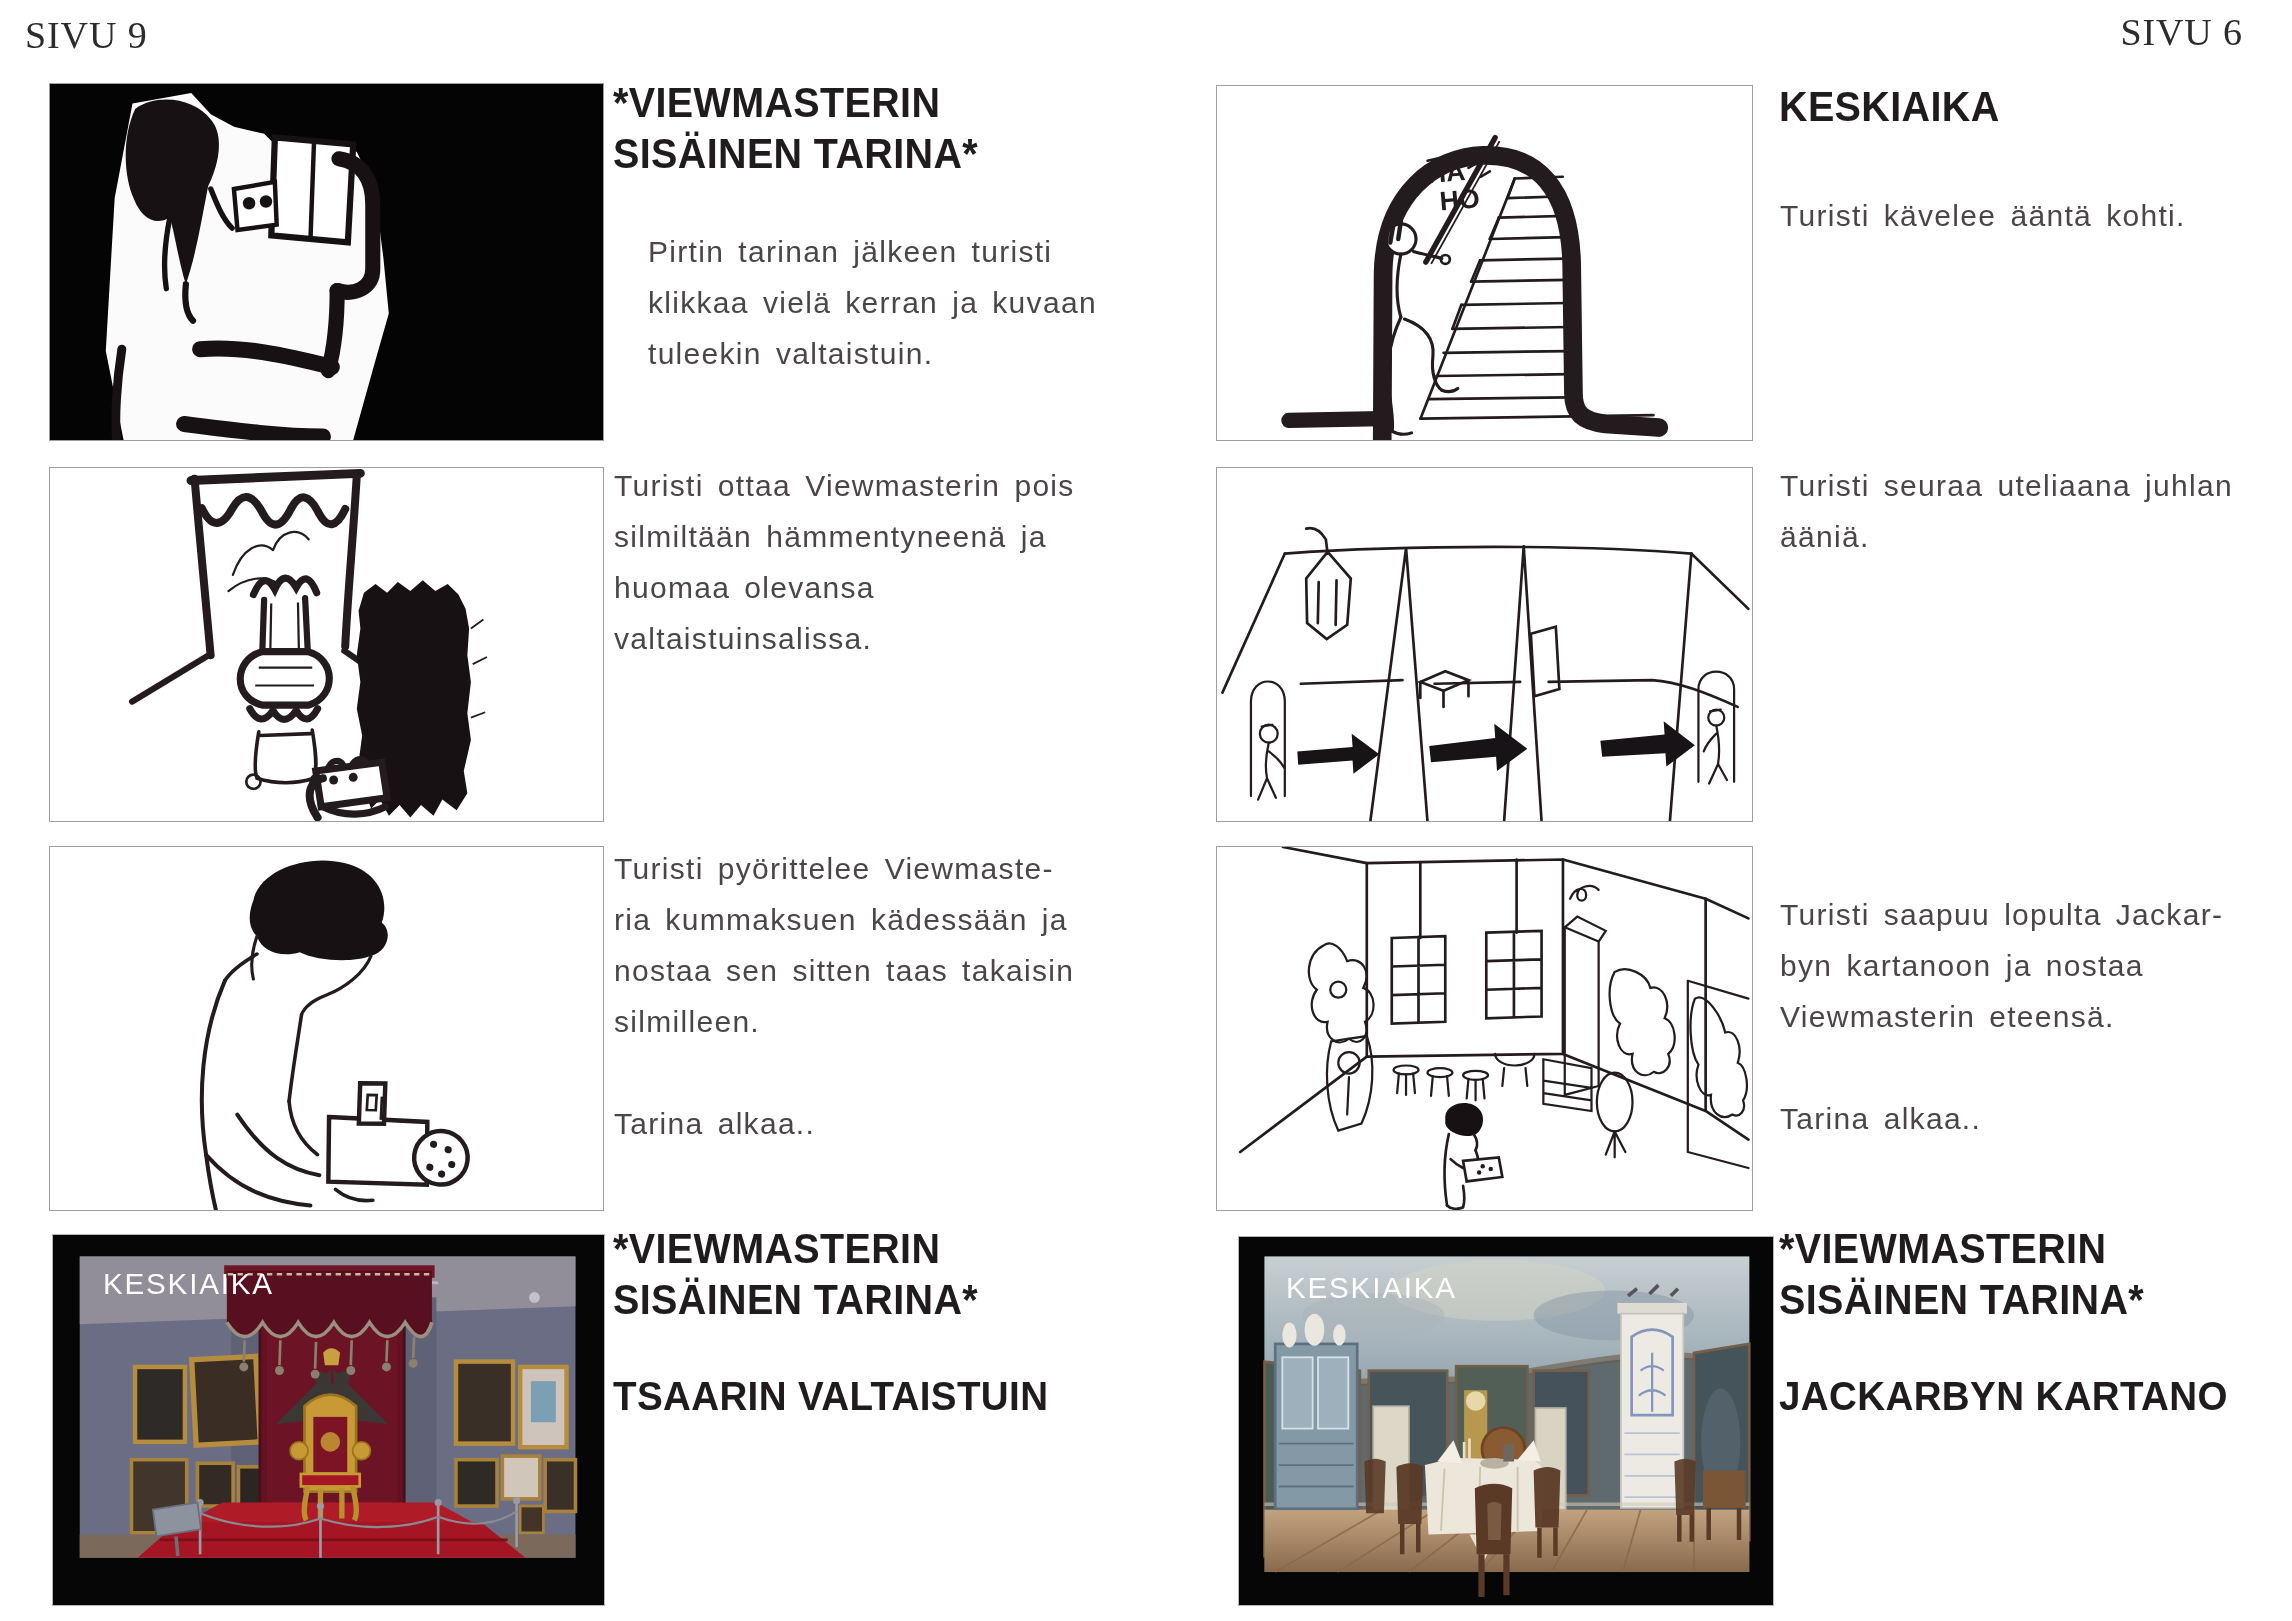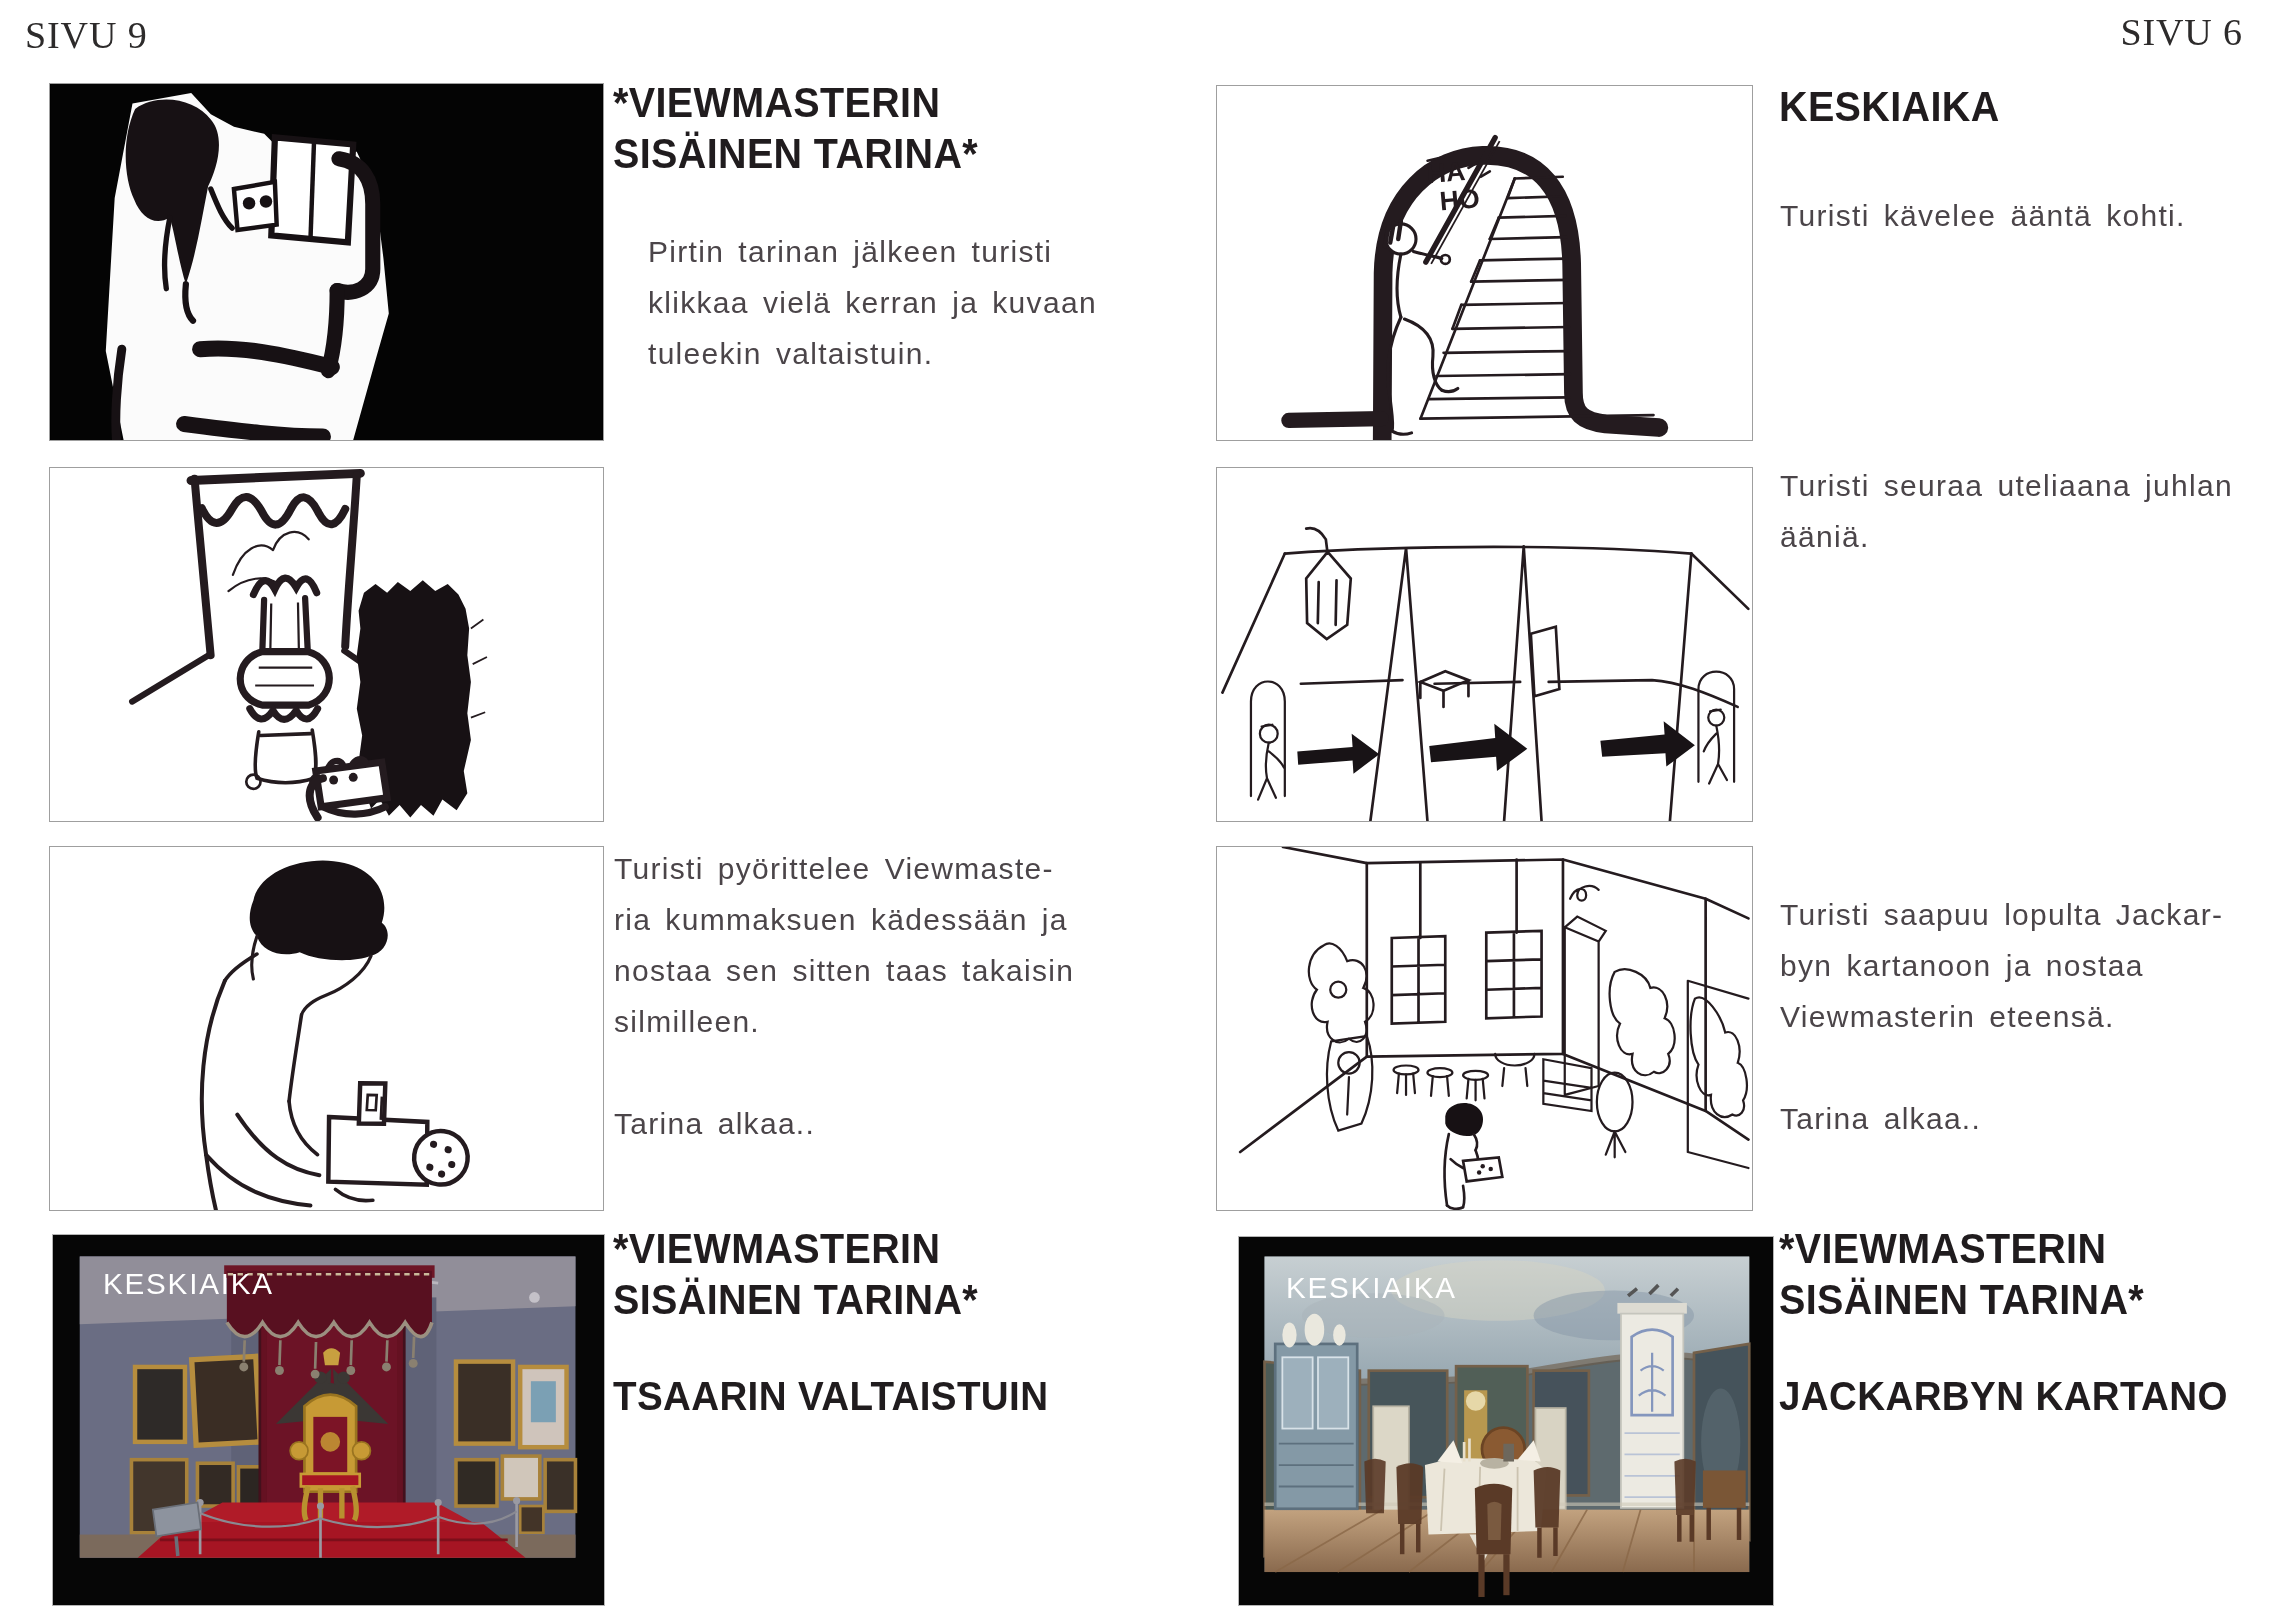--- a/index.html
+++ b/index.html
@@ -97,20 +97,24 @@
       <path d="M472,180 L486,170 M474,220 L490,212 M472,280 L488,274" stroke="#241b1f" stroke-width="2" fill="none"></path>
       <path d="M298,340 L372,330 L378,370 L304,380 Z" fill="#ffffff" stroke="#241b1f" stroke-width="8"></path>
       <circle cx="318" cy="350" r="5" fill="#241b1f"></circle>
       <circle cx="340" cy="347" r="5" fill="#241b1f"></circle>
       <path d="M300,392 C284,368 292,350 306,348" stroke="#241b1f" stroke-width="9" fill="none" stroke-linecap="round"></path>
       <path d="M312,336 C316,328 324,326 328,332 M338,334 C342,326 350,324 354,330" stroke="#241b1f" stroke-width="7" fill="none" stroke-linecap="round"></path>
       <path d="M306,380 C330,392 356,390 376,380" stroke="#241b1f" stroke-width="8" fill="none" stroke-linecap="round"></path>
     </svg>
   </div>
 
+  <div class="desc" style="left:614px;top:460px;width:519px;">Turisti ottaa Viewmasterin pois
+silmiltään hämmentyneenä ja
+huomaa olevansa
+valtaistuinsalissa.</div>
 
   <div class="frame" style="left:49px;top:846px;width:555px;height:365px;">
     <svg viewBox="0 0 620 407">
       <path d="M228,60 C235,25 290,8 330,18 C365,26 382,55 372,85 C385,95 378,118 360,122 C340,130 300,128 280,118 C260,124 238,118 232,100 C222,90 222,75 228,60 Z" fill="#171114"></path>
       <path d="M232,100 C226,118 224,132 228,148" stroke="#241b1f" stroke-width="3.5" fill="none" stroke-linecap="round"></path>
       <path d="M360,122 C352,142 330,158 310,166 C295,172 286,178 282,188" stroke="#241b1f" stroke-width="3.5" fill="none" stroke-linecap="round"></path>
       <path d="M282,188 C278,215 272,250 268,285" stroke="#241b1f" stroke-width="4" fill="none" stroke-linecap="round"></path>
       <path d="M232,120 C215,130 202,140 196,150" stroke="#241b1f" stroke-width="4" fill="none" stroke-linecap="round"></path>
       <path d="M196,150 C170,210 165,280 175,345 C178,368 182,390 186,407" stroke="#241b1f" stroke-width="4.5" fill="none" stroke-linecap="round"></path>
       <path d="M268,285 C270,310 280,330 300,345" stroke="#241b1f" stroke-width="4" fill="none" stroke-linecap="round"></path>

